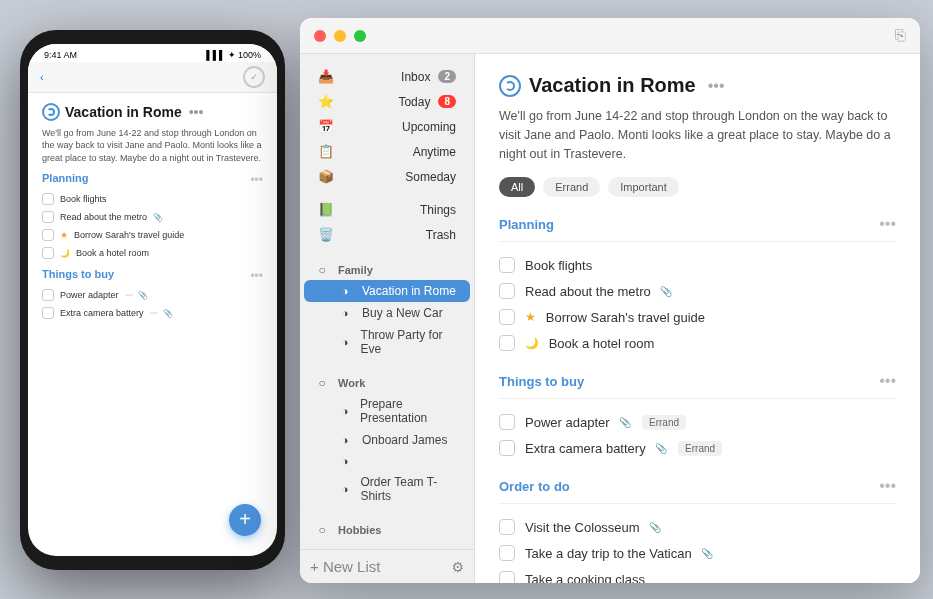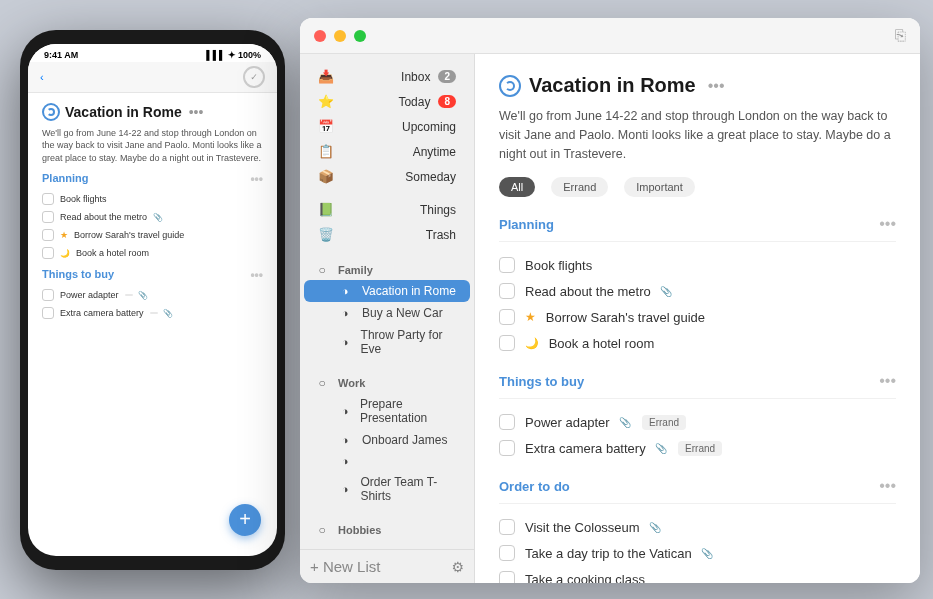--- a/index.html
+++ b/index.html
@@ -45,21 +45,21 @@
       display: flex;
       flex-direction: column;
     }
     .phone-status-bar {
       background: #fff;
       padding: 6px 16px 2px;
       display: flex;
       justify-content: space-between;
       align-items: center;
       font-size: 9px;
-      font-weight: 700;
+      font-weight: 400;
     }
     .phone-nav-bar {
       display: flex;
       align-items: center;
       padding: 4px 12px;
       background: #f7f7f7;
       border-bottom: 1px solid #e5e5e5;
     }
     .phone-back-btn {
       font-size: 11px;
@@ -334,21 +334,21 @@
       margin-left: 4px;
     }
     .detail-description {
       font-size: 12.5px;
       color: #555;
       line-height: 1.5;
       margin-bottom: 14px;
     }
     .detail-tags {
       display: flex;
-      gap: 16px;
+      gap: 8px;
       margin-bottom: 18px;
     }
     .tag {
       padding: 4px 12px;
       border-radius: 20px;
       font-size: 11px;
       font-weight: 500;
       cursor: pointer;
     }
     .tag-all { background: #555; color: white; }

